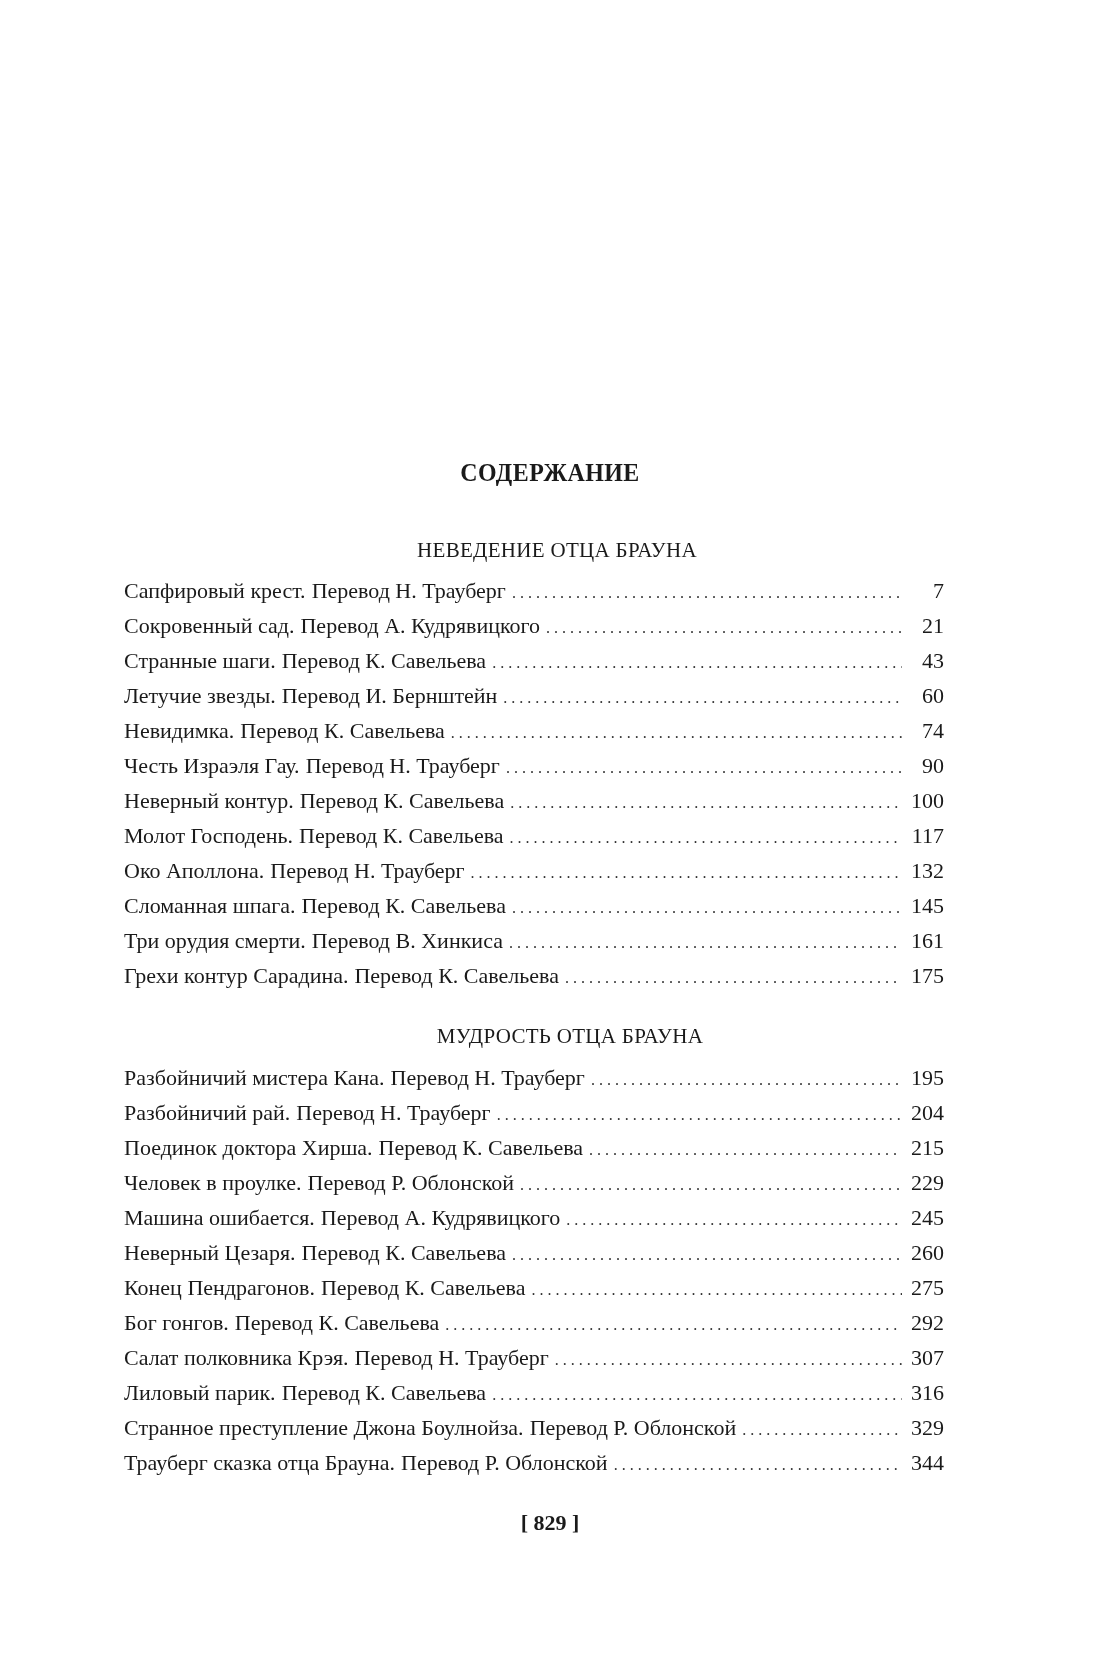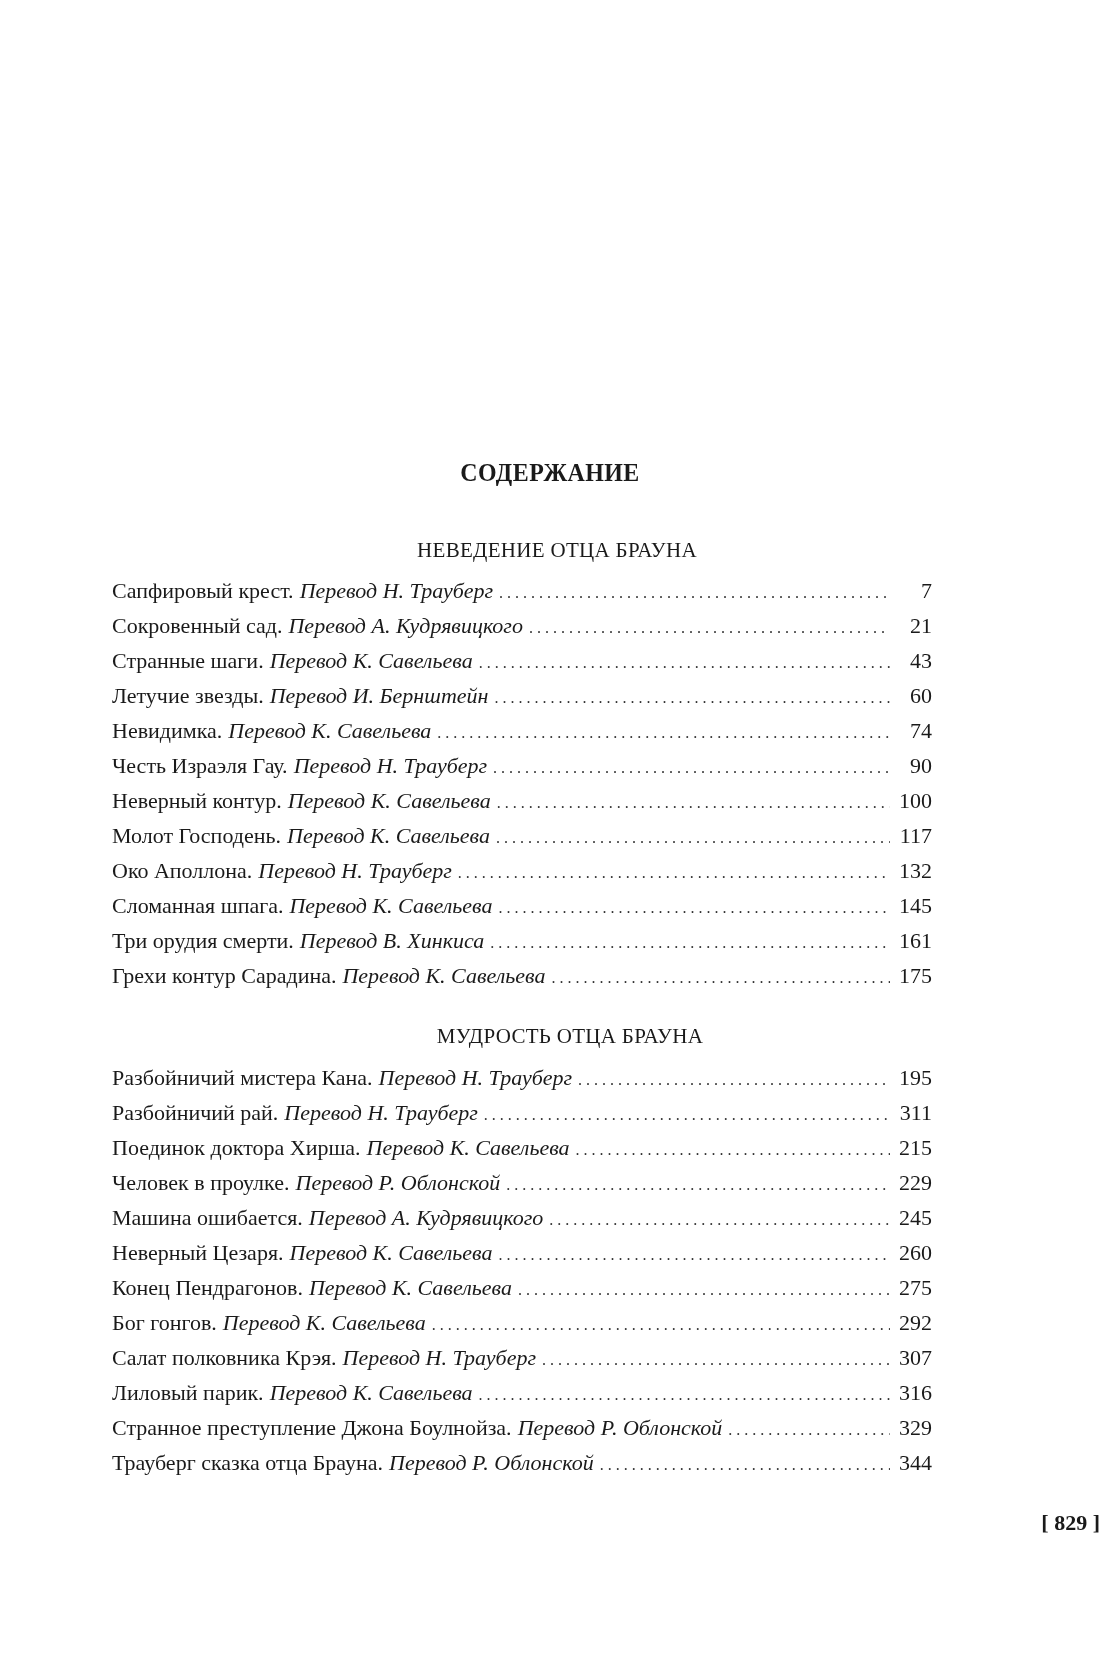--- a/index.html
+++ b/index.html
@@ -1,28 +1,28 @@
 <!DOCTYPE html>
 <html><head>
 <meta charset="utf-8">
 <style>
   html, body { margin:0; padding:0; background:#ffffff; }
   body { width:1100px; height:1669px; position:relative; overflow:hidden;
          font-family:"Liberation Serif","DejaVu Serif",serif; color:#1a1a1a; }
   .title { position:absolute; top:458px; left:0; width:1100px; text-align:center;
            font-size:26px; font-weight:bold; letter-spacing:0.5px; transform:scaleX(0.92); }
   .section { position:absolute; left:0; width:1100px; text-align:center; font-size:21px; letter-spacing:0.3px; }
-  .toc { position:absolute; left:112px; width:820px; }
+  .toc { position:absolute; left:124px; width:820px; }
   .row { height:35px; display:flex; align-items:baseline; font-size:22px; line-height:35px; white-space:nowrap; overflow:hidden; }
   .row .t { flex:0 0 auto; }
-  .row .tr { font-style:italic; flex:0 0 auto; margin-left:6px; }
+  .row .tr { flex:0 0 auto; margin-left:6px; }
   .row .dots { flex:1 1 auto; overflow:hidden; margin:0 2px 0 6px; color:#333; letter-spacing:4px; font-size:16px; }
   .row .dots::before { content:". . . . . . . . . . . . . . . . . . . . . . . . . . . . . . . . . . . . . . . . . . . . . . . . . . . . . . . . . . . . . . . . . . . . . . . . . . . . . . . . . . . . . . . . . . . . . . . . . . . . . ."; letter-spacing:0; }
   .row .p { flex:0 0 auto; min-width:40px; text-align:right; }
-  .pagenum { position:absolute; top:1510px; left:0; width:1100px; text-align:right; font-size:22px; font-weight:bold; }
+  .pagenum { position:absolute; top:1510px; left:0; width:1100px; text-align:center; font-size:22px; font-weight:bold; }
 </style>
 </head>
 <body>
 
 <div class="title">СОДЕРЖАНИЕ</div>
 
 <div class="section" style="top:538px;margin-left:7px;">НЕВЕДЕНИЕ ОТЦА БРАУНА</div>
 <div class="toc" style="top:573px;" id="toc0">
     <div class="row">
       <span class="t">Сапфировый крест.</span>
@@ -103,21 +103,21 @@
     <div class="row">
       <span class="t">Разбойничий мистера Кана.</span>
       <span class="tr">Перевод Н. Трауберг</span>
       <span class="dots"></span>
       <span class="p">195</span>
     </div>
     <div class="row">
       <span class="t">Разбойничий рай.</span>
       <span class="tr">Перевод Н. Трауберг</span>
       <span class="dots"></span>
-      <span class="p">311</span>
+      <span class="p">204</span>
     </div>
     <div class="row">
       <span class="t">Поединок доктора Хирша.</span>
       <span class="tr">Перевод К. Савельева</span>
       <span class="dots"></span>
       <span class="p">215</span>
     </div>
     <div class="row">
       <span class="t">Человек в проулке.</span>
       <span class="tr">Перевод Р. Облонской</span>

